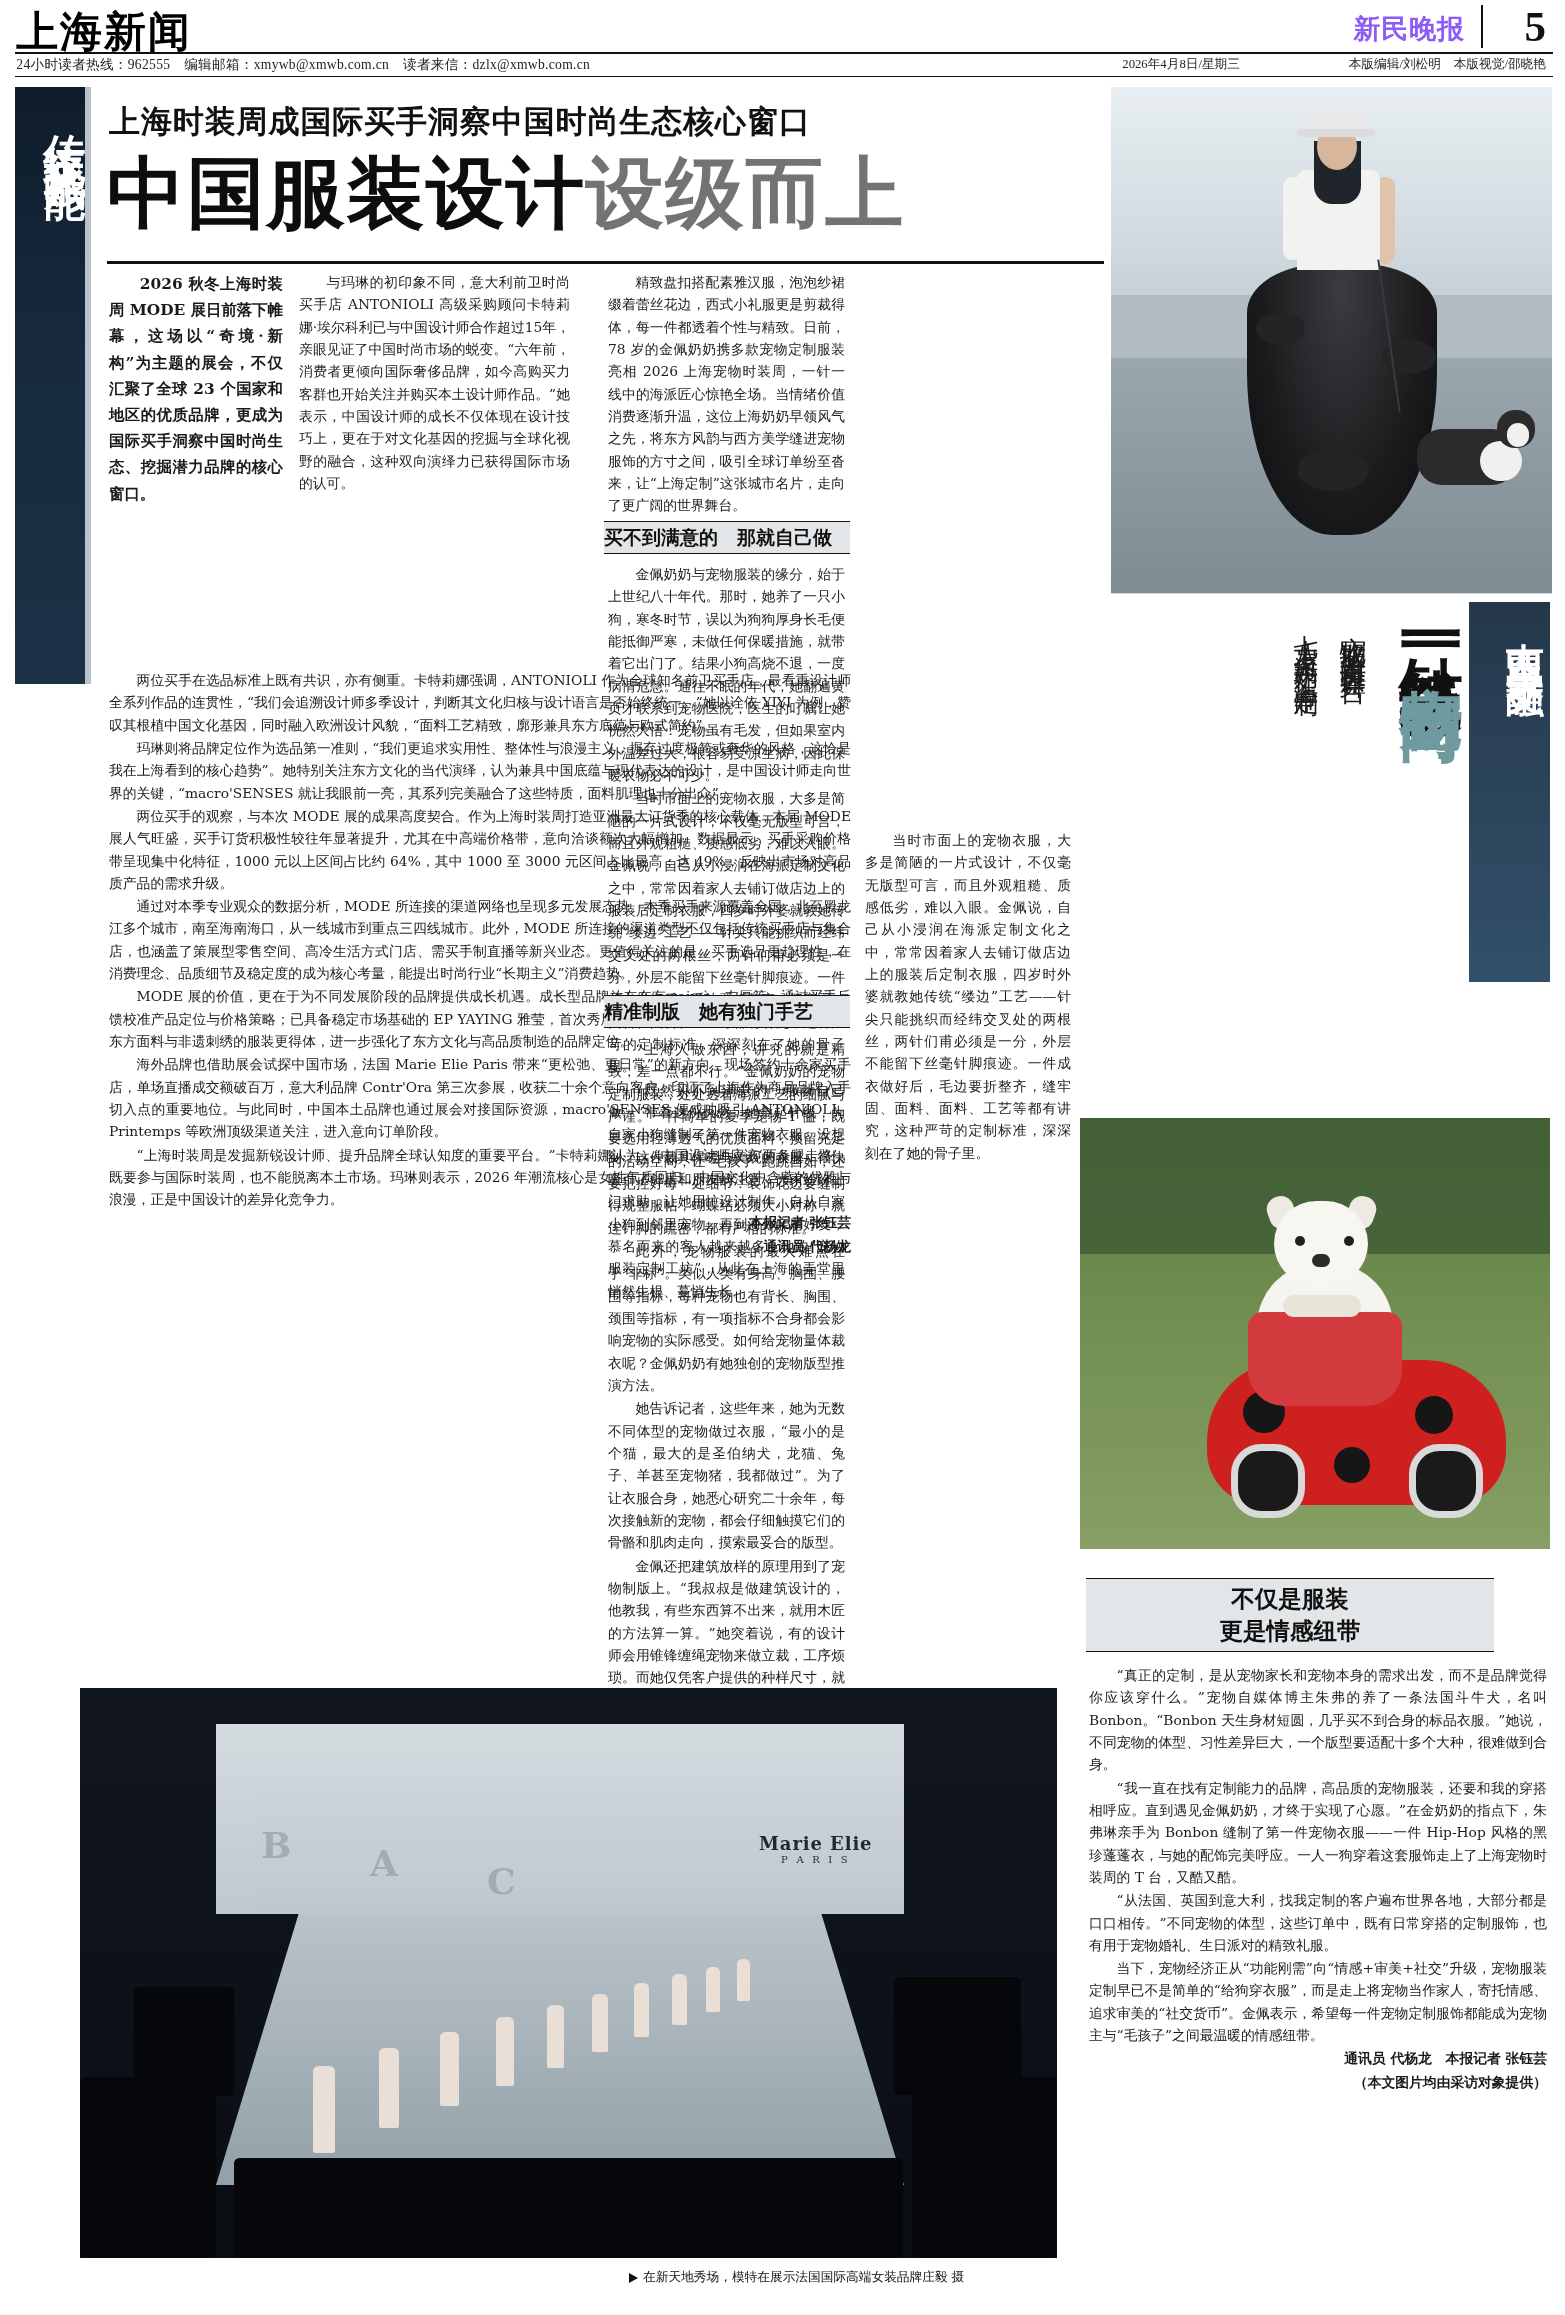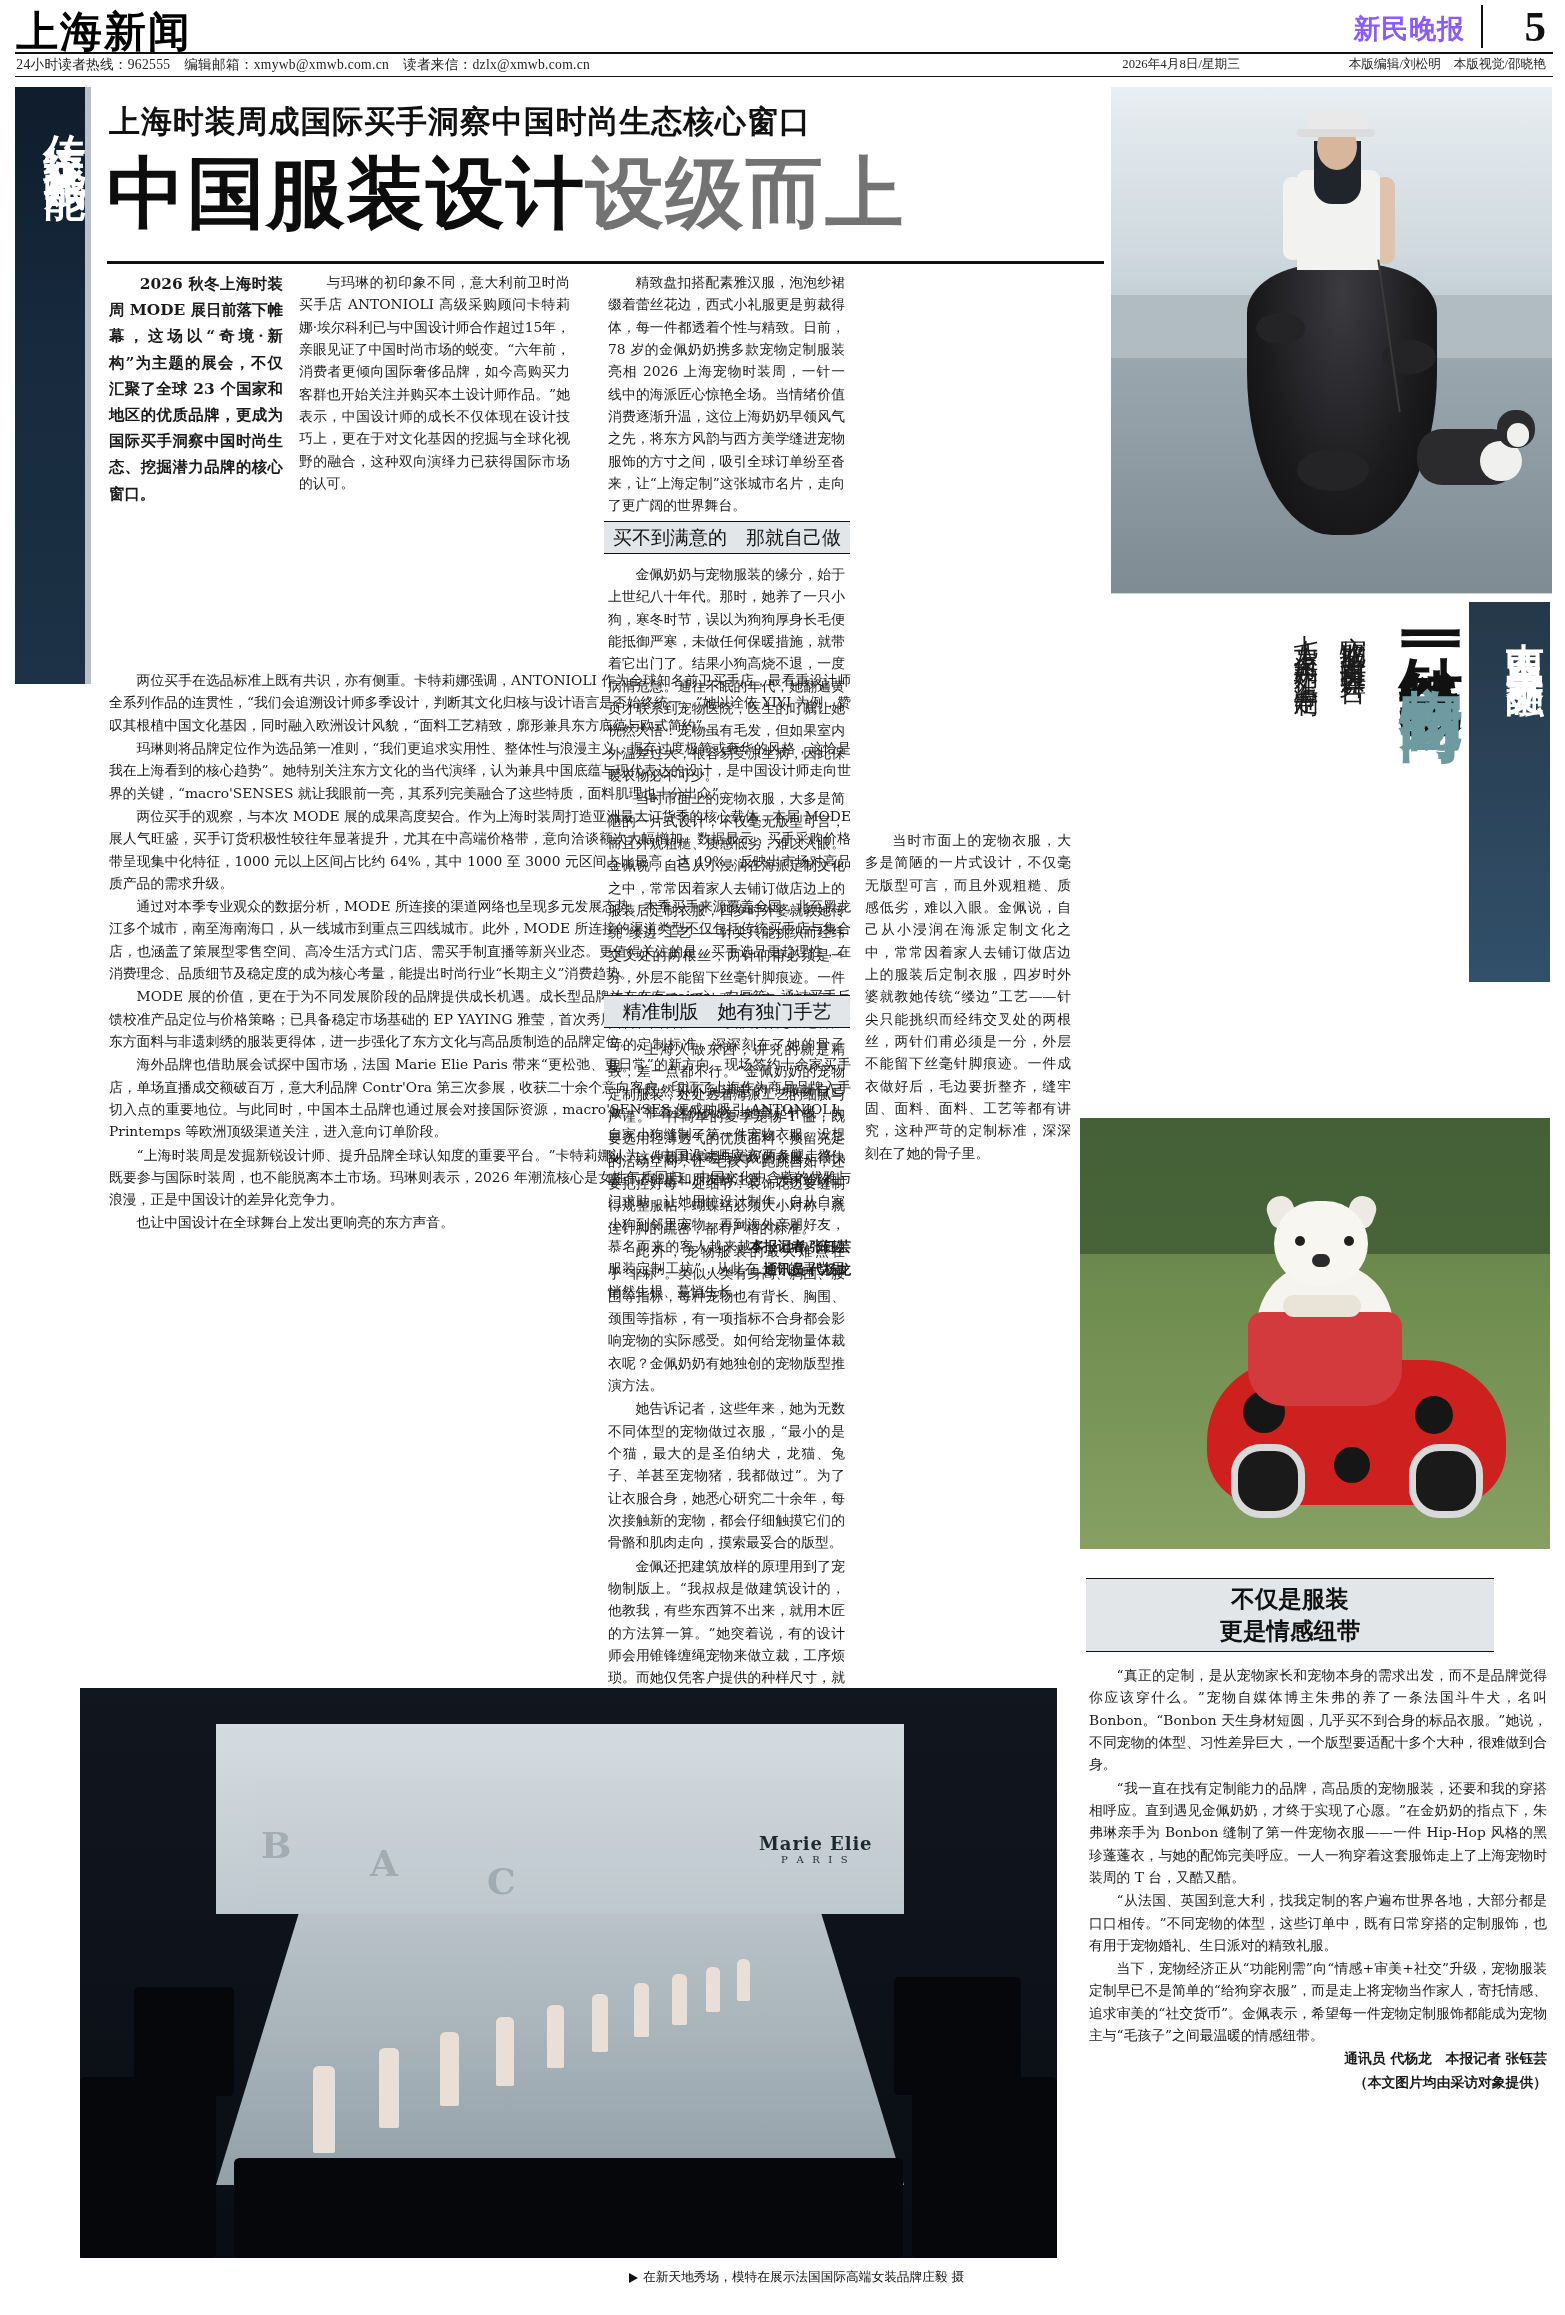--- a/index.html
+++ b/index.html
@@ -93,21 +93,21 @@
   .pd-dog-head{position:absolute;left:194px;top:83px;width:94px;height:85px;border-radius:45px;background:#f8f6f0;}
   .pd-ear-l{position:absolute;left:188px;top:78px;width:27px;height:33px;border-radius:12.7px;background:#eceae2;transform:rotate(-20deg);}
   .pd-ear-r{position:absolute;left:268px;top:78px;width:27px;height:33px;border-radius:12.7px;background:#eceae2;transform:rotate(20deg);}
   .pd-nose{position:absolute;left:232px;top:136px;width:18px;height:12.7px;border-radius:7.2px;background:#2b2b2b;}
   .pd-eye{position:absolute;width:10px;height:10px;border-radius:5.4px;background:#20201e;}
   .pd-dress{position:absolute;left:168px;top:194px;width:154px;height:94px;border-radius:14.5px 14.5px 36px 36px;background:#d33a3e;}
   .pd-collar{position:absolute;left:203px;top:177px;width:78px;height:22px;border-radius:11px;background:#e8e4d8;}
 
   
   .secthead{position:absolute;background:#e3e6e8;border-top:1.8px solid #111;border-bottom:1.8px solid #111;
-    text-align:center;font-weight:normal;font-family:"DejaVu Serif",serif;color:#111;}
+    text-align:left;font-weight:bold;font-family:"DejaVu Serif",serif;color:#111;}
 
   
   .col{position:absolute;font-size:13.8px;line-height:1.62;text-align:justify;color:#1a1a1a;
     font-family:"DejaVu Serif",serif;}
   .col p{margin:0 0 0.9px 0;text-indent:2em;}
   .lead{font-weight:bold;font-size:15.4px;line-height:1.7;}
   .byline{text-align:right;font-weight:bold;margin-top:5.4px;}
 
   
   .photo-runway{position:absolute;left:80px;top:1688px;width:977px;height:570px;overflow:hidden;background:#0c1018;}
@@ -221,21 +221,20 @@
   </div>
 
   <div class="col" style="left:109px;top:669px;width:742px;">
     <p>两位买手在选品标准上既有共识，亦有侧重。卡特莉娜强调，ANTONIOLI 作为全球知名前卫买手店，最看重设计师全系列作品的连贯性，“我们会追溯设计师多季设计，判断其文化归核与设计语言是否始终统一。”她以诠依 YIYI 为例，赞叹其根植中国文化基因，同时融入欧洲设计风貌，“面料工艺精致，廓形兼具东方底蕴与欧式简约”。</p>
     <p>玛琳则将品牌定位作为选品第一准则，“我们更追求实用性、整体性与浪漫主义，摒弃过度极简或奢华的风格，这恰是我在上海看到的核心趋势”。她特别关注东方文化的当代演绎，认为兼具中国底蕴与现代表达的设计，是中国设计师走向世界的关键，“macro'SENSES 就让我眼前一亮，其系列完美融合了这些特质，面料肌理也十分出众”。</p>
     <p>两位买手的观察，与本次 MODE 展的成果高度契合。作为上海时装周打造亚洲最大订货季的核心载体，本届 MODE 展人气旺盛，买手订货积极性较往年显著提升，尤其在中高端价格带，意向洽谈额次大幅增加。数据显示，买手采购价格带呈现集中化特征，1000 元以上区间占比约 64%，其中 1000 至 3000 元区间占比最高，达 49%，反映出市场对高品质产品的需求升级。</p>
     <p>通过对本季专业观众的数据分析，MODE 所连接的渠道网络也呈现多元发展态势。本季买手来源覆盖全国，北至黑龙江多个城市，南至海南海口，从一线城市到重点三四线城市。此外，MODE 所连接的渠道类型不仅包括传统买手店与集合店，也涵盖了策展型零售空间、高冷生活方式门店、需买手制直播等新兴业态。更值得关注的是，买手选品更趋理性，在消费理念、品质细节及稳定度的成为核心考量，能提出时尚行业“长期主义”消费趋势。</p>
     <p>MODE 展的价值，更在于为不同发展阶段的品牌提供成长机遇。成长型品牌放在在有 zaiwò、左厚等，通过买手反馈校准产品定位与价格策略；已具备稳定市场基础的 EP YAYING 雅莹，首次秀展跳动亮相便获得海外买手关注，其融合东方面料与非遗刺绣的服装更得体，进一步强化了东方文化与高品质制造的品牌定位。</p>
     <p>海外品牌也借助展会试探中国市场，法国 Marie Elie Paris 带来“更松弛、更日常”的新方向，现场签约十余家买手店，单场直播成交额破百万，意大利品牌 Contr'Ora 第三次参展，收获二十余个意向客户，印证了上海作为商品品牌入手切入点的重要地位。与此同时，中国本土品牌也通过展会对接国际资源，macro'SENSES 便成功吸引 ANTONIOLI、Printemps 等欧洲顶级渠道关注，进入意向订单阶段。</p>
     <p>“上海时装周是发掘新锐设计师、提升品牌全球认知度的重要平台。”卡特莉娜认为，“中国设计师应该‘两条腿走路’，既要参与国际时装周，也不能脱离本土市场。玛琳则表示，2026 年潮流核心是女性气质回归，中国文化中含蓄的优雅与浪漫，正是中国设计的差异化竞争力。</p>
-    <p>也让中国设计在全球舞台上发出更响亮的东方声音。</p>
     <p class="byline">本报记者 张钰芸</p>
     <p class="byline">通讯员 代杨龙</p>
   </div>
 
   <div class="col" style="left:608px;top:271px;width:237px;">
     <p>精致盘扣搭配素雅汉服，泡泡纱裙缀着蕾丝花边，西式小礼服更是剪裁得体，每一件都透着个性与精致。日前，78 岁的金佩奶奶携多款宠物定制服装亮相 2026 上海宠物时装周，一针一线中的海派匠心惊艳全场。当情绪价值消费逐渐升温，这位上海奶奶早领风气之先，将东方风韵与西方美学缝进宠物服饰的方寸之间，吸引全球订单纷至沓来，让“上海定制”这张城市名片，走向了更广阔的世界舞台。</p>
   </div>
 
   <div class="secthead" style="left:604px;top:521px;width:246px;height:31px;line-height:31px;font-size:19px;">买不到满意的　那就自己做</div>
 

